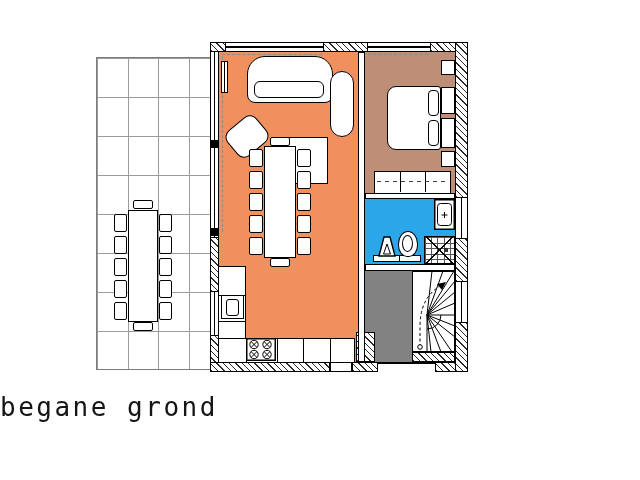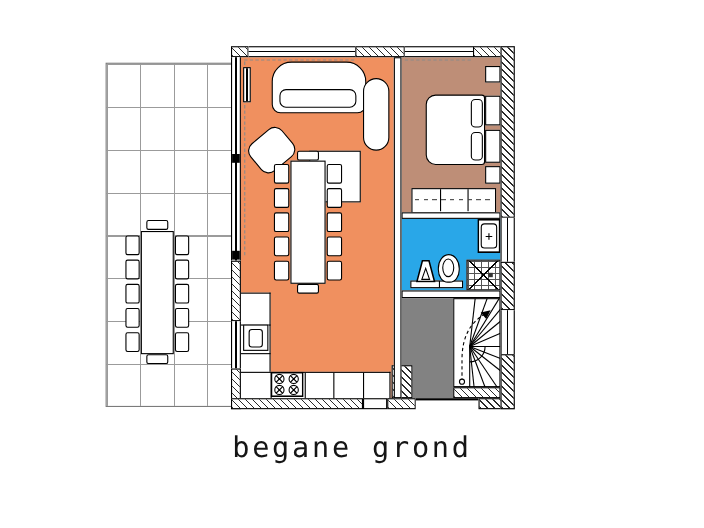--- a/index.html
+++ b/index.html
@@ -23,21 +23,21 @@
   .dash-v{border-left:1px dashed #8a8a8a;width:0;}
   .vline{width:1px;background:#000;}
   .hline{height:1px;background:#000;}
   .shower{background-color:#fff;border:1.2px solid #000;
      background-image:
        linear-gradient(45deg,transparent calc(50% - .7px),#000 calc(50% - .7px) calc(50% + .7px),transparent calc(50% + .7px)),
        linear-gradient(-45deg,transparent calc(50% - .7px),#000 calc(50% - .7px) calc(50% + .7px),transparent calc(50% + .7px)),
        repeating-linear-gradient(to right,#555 0,#555 1px,transparent 1px,transparent 6.2px),
        repeating-linear-gradient(to bottom,#555 0,#555 1px,transparent 1px,transparent 5.6px);}
   .wardrobe-dash{background-image:repeating-linear-gradient(to right,#444 0,#444 4px,transparent 4px,transparent 8px);height:1px;}
-  #floor-label{position:absolute;left:0;right:0;top:392px;text-align:center;
+  #floor-label{position:absolute;left:0;right:0;top:392px;text-align:left;
      font-size:26px;letter-spacing:2.5px;color:#151515;}
 </style>
 </head>
 <body>
 
 <div id="canvas">
 
   <div class="abs terrace" style="left:96px;top:57px;width:122px;height:313px;"></div>
   <div class="abs furn" style="left:128px;top:210px;width:30px;height:112px;"></div>
   <div class="abs chair" style="left:133px;top:200px;width:20px;height:9px;"></div>

